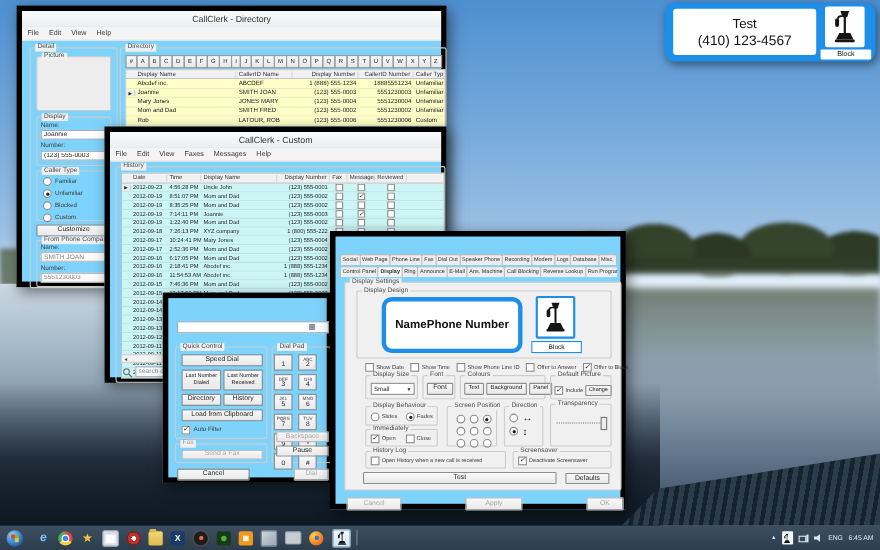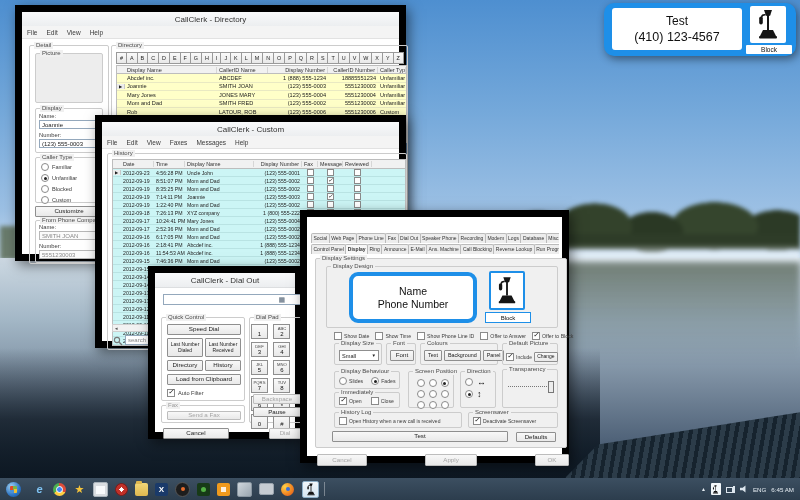--- a/index.html
+++ b/index.html
@@ -13,21 +13,21 @@
     radial-gradient(52px 34px at 48% 62%,#2a3824 0 60%,transparent 61%),
     radial-gradient(72px 40px at 70% 55%,#35452d 0 60%,transparent 61%),
     radial-gradient(58px 34px at 92% 60%,#2c3a26 0 60%,transparent 61%);}
   .trees:after{content:"";position:absolute;left:0;right:0;bottom:16px;height:16px;background:#2e3c28;}
   .trees-left{position:absolute;left:0;top:226px;width:18px;height:34px;background:#5d6d57;filter:blur(2px);opacity:.85;}
   .mist{position:absolute;left:510px;top:244px;width:290px;height:28px;background:linear-gradient(180deg,rgba(240,246,250,0),rgba(236,244,250,.85) 45%,rgba(225,235,245,.5) 75%,transparent);filter:blur(2px);}
   .refl{position:absolute;left:515px;top:262px;width:285px;height:100px;background:linear-gradient(180deg,rgba(52,66,44,.6),rgba(96,112,112,.3) 65%,transparent);filter:blur(3px);}
   .darkwater{position:absolute;left:0;bottom:22px;width:600px;height:130px;background:linear-gradient(180deg,rgba(18,30,42,0) 0%,rgba(16,26,36,.8) 55%,#0d1823 100%);}
   .dock{position:absolute;right:0;bottom:22px;width:235px;height:70px;clip-path:polygon(0 100%,14% 52%,100% 6%,100% 100%);background:repeating-linear-gradient(100deg,#16232e 0 4px,#2c3c49 4px 9px);}
   
-  .win{position:absolute;background:#ffffff;border:7px solid #000000;box-shadow:3px 4px 12px rgba(0,0,0,.5);box-sizing:border-box;}
+  .win{position:absolute;background:#7dd3fc;border:5px solid #000000;box-shadow:3px 4px 12px rgba(0,0,0,.5);box-sizing:border-box;}
   .titlebar{position:absolute;left:0;top:0;right:0;height:14px;background:linear-gradient(#f9fafb,#eceef0);border-bottom:1px solid #dcdee0;display:flex;align-items:center;justify-content:center;font-size:8px;color:#333;}
   .menubar{position:absolute;left:0;top:14px;right:0;height:12px;background:#f4f4f4;border-bottom:1px solid #e2e2e2;display:flex;align-items:center;padding-left:5px;gap:9px;font-size:6.5px;color:#3a3a3a;}
   .gb{position:absolute;border:1px solid #cccccc;border-radius:2px;box-sizing:border-box;}
   .gbl{position:absolute;top:-4px;left:4px;background:#f0f0f0;padding:0 2px;font-size:6px;line-height:7px;color:#4a4a4a;white-space:nowrap;}
   .lbl{position:absolute;font-size:5.8px;color:#3c3c3c;white-space:nowrap;}
   .btn{position:absolute;display:flex;align-items:center;justify-content:center;text-align:center;background:linear-gradient(#f8f8f8,#e9e9e9);border:1px solid #8f8f8f;border-radius:1px;font-size:6.2px;color:#222;box-sizing:border-box;line-height:1.1;}
   .btn.dis{color:#a6a6a6;border-color:#bdbdbd;}
   .inp{position:absolute;background:#fff;border:1px solid #94a8bc;font-size:6px;color:#222;padding:0 2px;box-sizing:border-box;font-family:"Liberation Sans",sans-serif;}
   .inp.dis{color:#8a8a8a;border-color:#b8b8b8;background:#fbfbfb;}
   .box{display:inline-block;width:6px;height:6px;background:#fff;border:1px solid #8a8a8a;position:relative;flex:0 0 auto;}
@@ -107,21 +107,21 @@
   .net-icon:after{content:"";position:absolute;right:0;bottom:1px;width:2px;height:7px;background:#dde6ee;}
   .vol-icon{width:8px;height:8px;background:#dde6ee;clip-path:polygon(0 33%,35% 33%,70% 5%,70% 95%,35% 67%,0 67%);}
   .tray-txt{font-size:6.2px;}
   
   .dpkey{position:absolute;width:17px;height:15px;background:linear-gradient(#fafafa,#e9e9e9);border:1px solid #8f8f8f;box-sizing:border-box;display:flex;flex-direction:column;align-items:center;justify-content:center;line-height:1;}
   .dpl{font-size:4.2px;color:#444;height:4px;}
   .dpd{font-size:6px;color:#111;}
   .dpgrid{position:absolute;}
   .dpgrid .k{position:static;display:inline-flex;margin:0 1px 1px 0;vertical-align:top;}
   
-  .prev-panel{position:absolute;left:22px;top:5px;width:128px;height:51px;background:#fff;border:4px solid #1E8FE8;border-radius:9px;box-sizing:border-box;display:flex;flex-direction:column;align-items:center;justify-content:center;color:#111;}
+  .prev-panel{position:absolute;left:22px;top:5px;width:128px;height:51px;background:#fff;border:4px solid #1E8FE8;border-radius:9px;box-sizing:border-box;display:flex;flex-direction:row;align-items:center;justify-content:center;color:#111;font-weight:bold;}
   .prev-name{font-size:10.5px;line-height:13px;}
   .prev-num{font-size:10.5px;line-height:13px;}
   .prev-phone{position:absolute;left:162px;top:4px;width:36px;height:39px;background:#fff;border:2px solid #1E8FE8;border-radius:2px;box-sizing:border-box;display:flex;align-items:center;justify-content:center;}
   .prev-block{position:absolute;left:158px;top:45px;width:46px;height:11px;background:#fff;border:1px solid #1E8FE8;box-sizing:border-box;display:flex;align-items:center;justify-content:center;font-size:6px;color:#111;}
   .ckrow{position:absolute;display:flex;gap:6px;align-items:center;}
   .ckitem{display:flex;gap:2px;align-items:center;}
   .flexrow{display:flex;align-items:center;gap:3px;}
   .select{position:absolute;background:#fff;border:1px solid #8f8f8f;font-size:5.6px;color:#222;display:flex;align-items:center;justify-content:space-between;padding:0 2px;box-sizing:border-box;}
   .dirarrow{font-size:9px;font-weight:bold;color:#111;line-height:8px;}
   .slider-track{position:absolute;left:5px;right:8px;top:16px;border-bottom:1px dotted #777;}
@@ -771,23 +771,20 @@
         <span>►</span>
       </div>
       <svg class="mag" style="position:absolute;left:5px;top:182px" width="10" height="10" viewBox="0 0 10 10">
           <use href="#mag-glyph"></use>
         </svg>
       <input class="inp" style="left: 17px; top: 181px; width: 62px; height: 10px; color: rgb(136, 136, 136);" value="search da">
     </div>
   </div>
 
   <div class="win" style="left:148px;top:266px;width:154px;height:173px;z-index:3">
-    <div class="titlebar">
-        <span>CallClerk - Dial Out</span>
-      </div>
     <input class="inp" style="left: 8px; top: 21px; width: 138px; height: 11px;" value="">
     <span style="position:absolute;right:10px;top:23px;font-size:7px;color:#567;line-height:7px">▦</span>
     <div class="gb" style="left:6px;top:44px;width:84px;height:84px">
       <span class="gbl">Quick Control</span>
       <div class="btn" style="left:5px;top:6px;width:74px;height:11px">Speed Dial</div>
       <div class="btn" style="left:5px;top:20px;width:36px;height:19px;font-size:5px">Last Number Dialed</div>
       <div class="btn" style="left:43px;top:20px;width:36px;height:19px;font-size:5px">Last Number Received</div>
       <div class="btn" style="left:5px;top:42px;width:36px;height:11px">Directory</div>
       <div class="btn" style="left:43px;top:42px;width:36px;height:11px">History</div>
       <div class="btn" style="left:5px;top:56px;width:74px;height:11px">Load from Clipboard</div>

